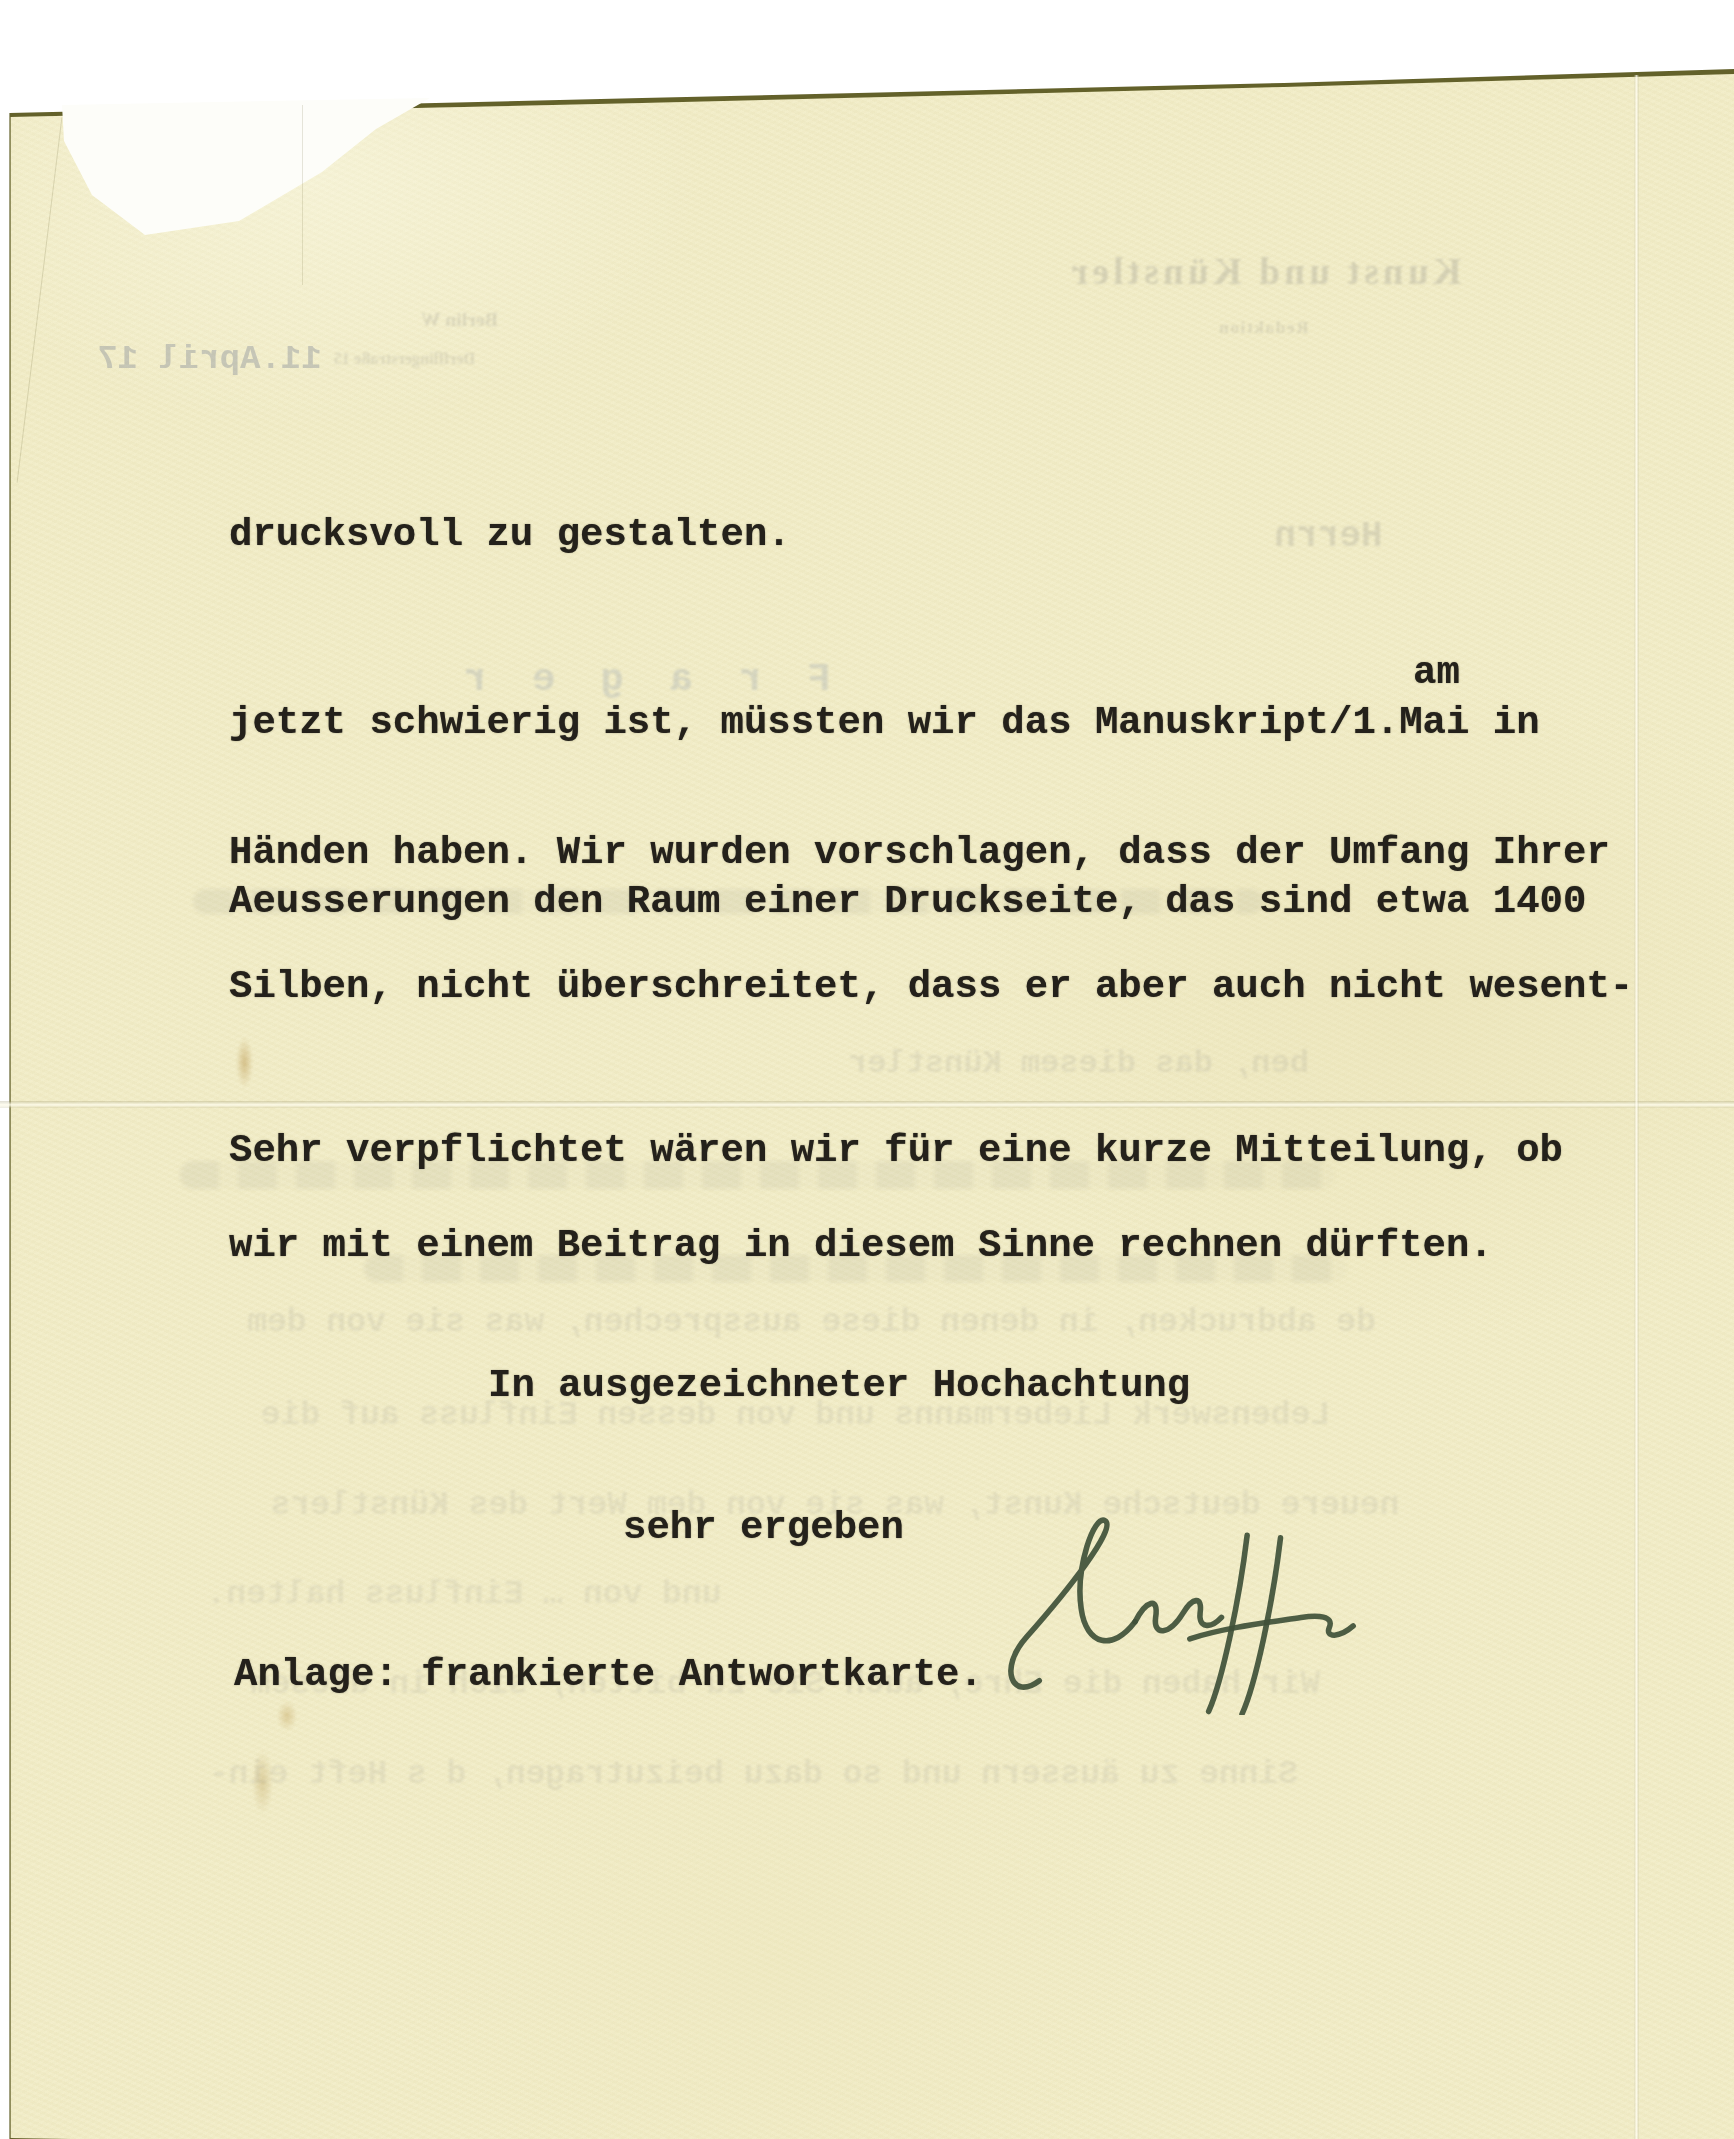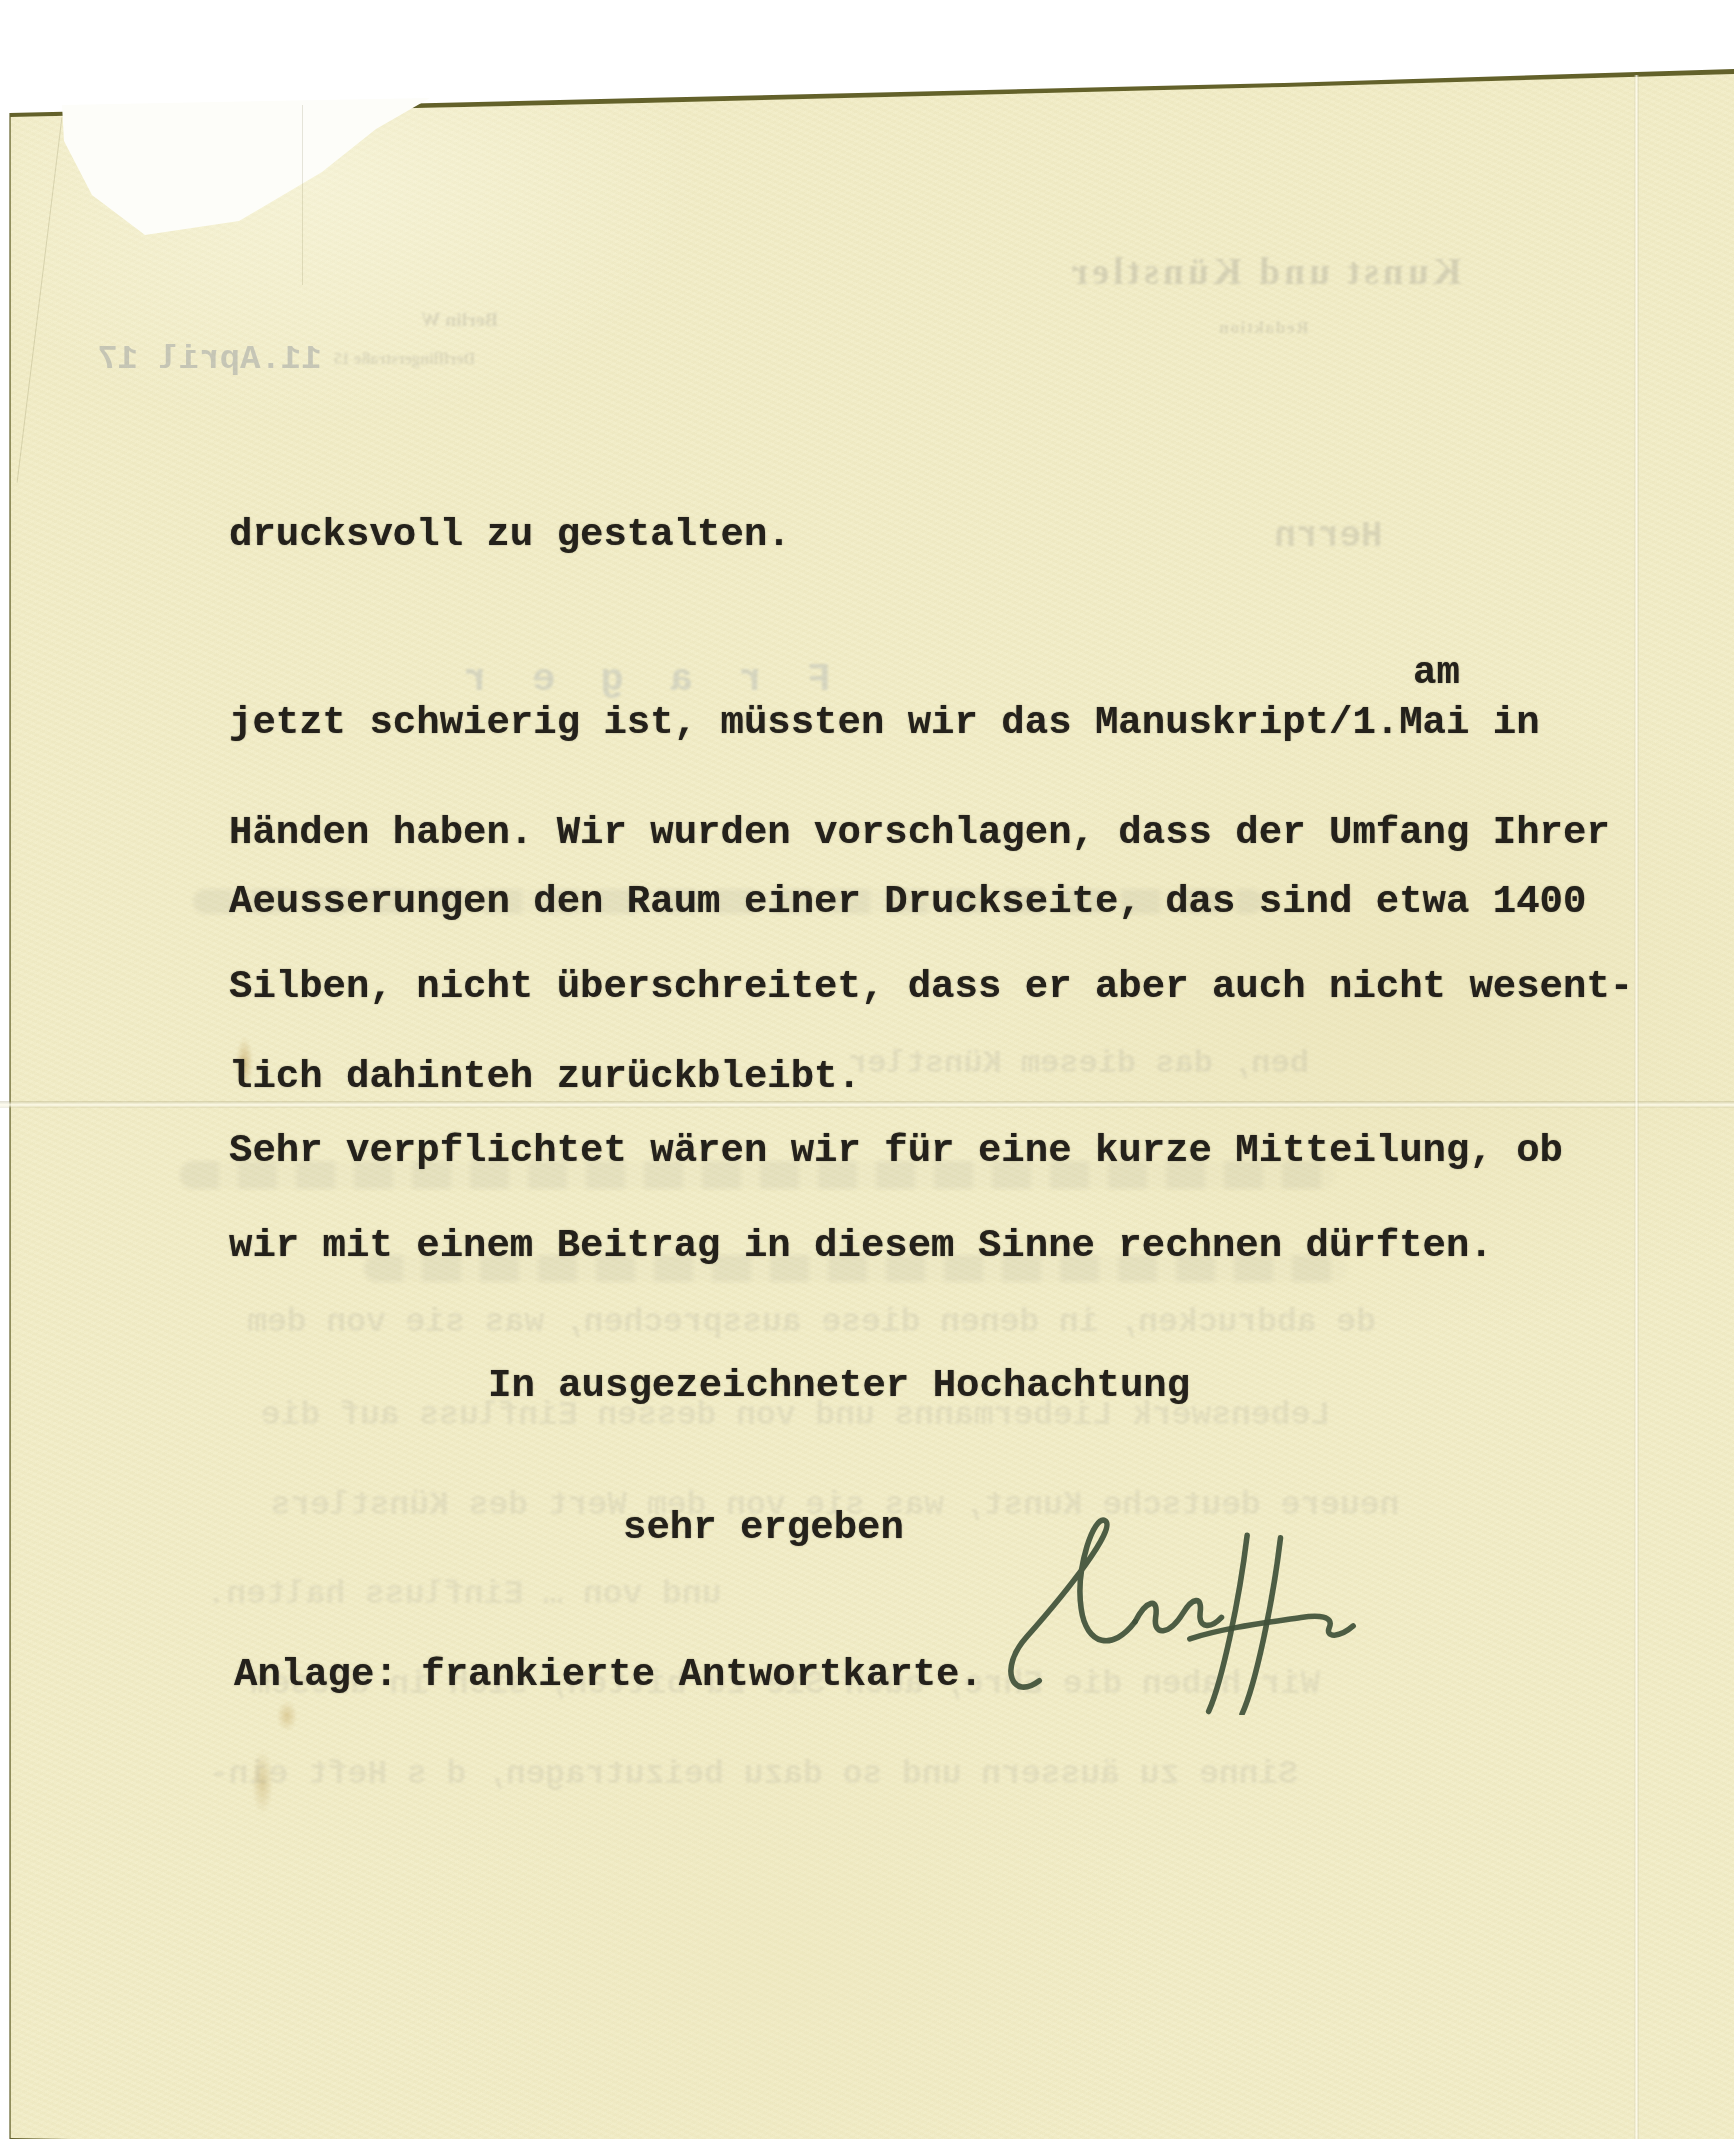--- a/index.html
+++ b/index.html
@@ -40,21 +40,21 @@
     background:radial-gradient(closest-side, rgba(165,124,42,.26), rgba(165,124,42,0));}
 
   
   .tw{position:absolute;font-family:"Liberation Mono",monospace;font-weight:700;
       font-size:39px;line-height:1;color:#24211b;white-space:pre;
       text-shadow:0 0 0.9px rgba(42,38,26,.55), 0 0 3px rgba(42,38,26,.12);margin-left:24px;}
   #l1 {left:205px;top:516px;}
   #l2 {left:205px;top:610px;}
   #l3 {left:1389px;top:654px;}
   #l4 {left:205px;top:704px;}
-  #l5 {left:205px;top:814px;}
+  #l5 {left:205px;top:834px;}
   #l6 {left:205px;top:883px;text-align:right;}
   #l7 {left:205px;top:968px;}
   #l8 {left:205px;top:1058px;}
   #l9 {left:205px;top:1132px;}
   #l10{left:205px;top:1227px;}
   #l11{left:464px;top:1367px;}
   #l12{left:599px;top:1509px;}
   #l13{left:210px;top:1656px;}
 
   
@@ -122,21 +122,20 @@
   <div class="smear" id="s1"></div>
   <div class="smear" id="s2"></div>
   <div class="smear" id="s3"></div>
 
   <div class="tw" id="l1">drucksvoll zu gestalten.</div>
   <div class="tw" id="l3">am</div>
   <div class="tw" id="l4">jetzt schwierig ist, müssten wir das Manuskript/1.Mai in</div>
   <div class="tw" id="l5">Händen haben. Wir wurden vorschlagen, dass der Umfang Ihrer</div>
   <div class="tw" id="l6">Aeusserungen den Raum einer Druckseite, das sind etwa 1400</div>
   <div class="tw" id="l7">Silben, nicht überschreitet, dass er aber auch nicht wesent-</div>
-  <div class="tw" id="l8">lich dahinteh zurückbleibt.</div>
   <div class="tw" id="l9">Sehr verpflichtet wären wir für eine kurze Mitteilung, ob</div>
   <div class="tw" id="l10">wir mit einem Beitrag in diesem Sinne rechnen dürften.</div>
   <div class="tw" id="l11">In ausgezeichneter Hochachtung</div>
   <div class="tw" id="l12">sehr ergeben</div>
   <div class="tw" id="l13">Anlage: frankierte Antwortkarte.</div>
 
   <svg class="signature" viewBox="0 0 940 500">
     <title>Scheffler</title>
     <path d="M148 420 C84 468 52 392 118 318 C212 212 330 64 302 46 C276 30 232 158 246 252 C258 338 320 352 372 282"></path>
     <path d="M372 282 C398 232 428 222 420 272 C414 316 452 314 484 262 C506 226 530 220 524 262 C520 296 548 300 574 272"></path>

